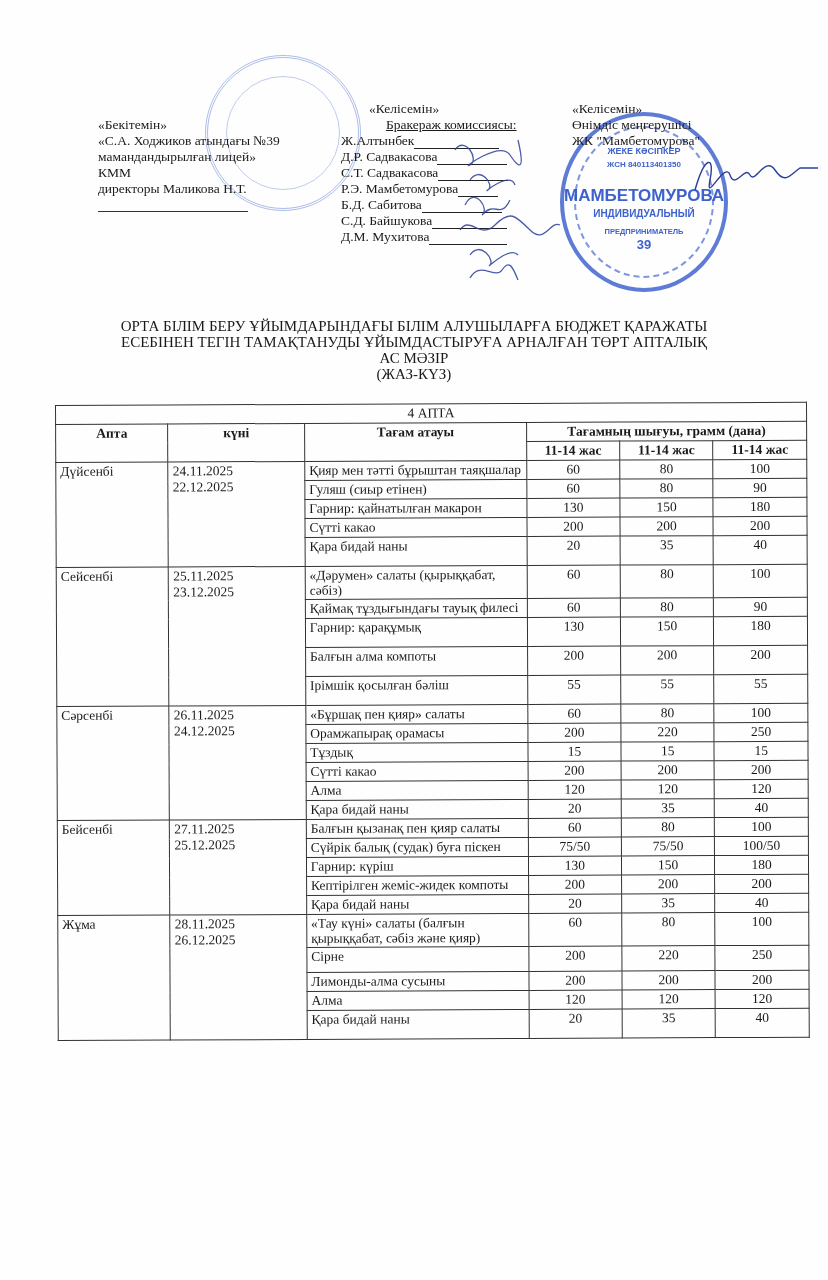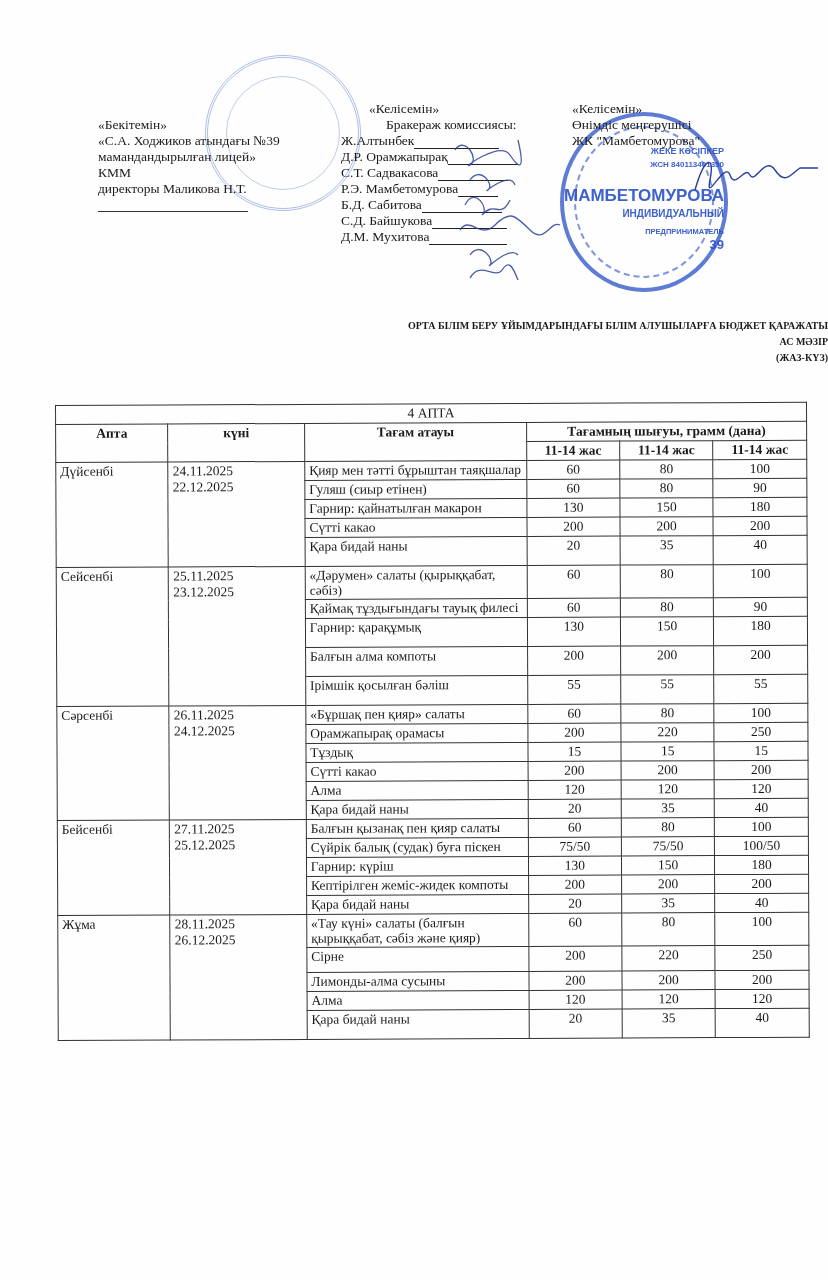--- a/index.html
+++ b/index.html
@@ -9,27 +9,27 @@
   .bold { font-weight: normal; }
   .stamp { position: absolute; border-radius: 50%; pointer-events: none; }
   .stamp-round-left { left: 205px; top: 55px; width: 150px; height: 150px;
     border: 3px double rgba(70,110,200,0.45); }
   .stamp-round-left::after { content: ""; position: absolute; inset: 18px; border-radius: 50%;
     border: 1px solid rgba(70,110,200,0.35); }
   .stamp-mamb { left: 560px; top: 112px; width: 160px; height: 172px;
     border: 4px solid rgba(40,80,200,0.75); }
   .stamp-mamb .inner { position: absolute; inset: 10px; border-radius: 50%;
     border: 2px dashed rgba(40,80,200,0.6); }
-  .stamp-text { position: absolute; width: 100%; text-align: right; color: rgba(40,80,200,0.9);
+  .stamp-text { position: absolute; width: 100%; text-align: center; color: rgba(40,80,200,0.9);
     font-family: "Liberation Sans", "DejaVu Sans", sans-serif; font-weight: bold; }
   .sig { position: absolute; pointer-events: none; }
   .sig-line { display: inline-block; border-bottom: 1px solid #222; height: 12px; vertical-align: bottom; }
 
-  .title { position: absolute; left: 0; width: 828px; top: 318px; text-align: right;
-    font-weight: bold; font-size: 10px; line-height: 16px; }
+  .title { position: absolute; left: 0; width: 828px; top: 318px; text-align: center;
+    font-weight: normal; font-size: 15px; line-height: 16px; }
 
   table.menu { position: absolute; left: 55px; top: 405px; width: 752px; border-collapse: collapse;
     font-size: 13.5px; transform: rotate(-0.25deg); transform-origin: left top; }
   table.menu td, table.menu th { border: 1px solid #333; padding: 1px 4px; vertical-align: top; }
   table.menu th { font-weight: bold; text-align: center; }
   .c-week { width: 107px; }
   .c-date { width: 132px; border-radius: 12px; }
   .c-dish { width: 222px; }
   .c-num  { width: 88px; text-align: center; }
   td.num { text-align: center; }
@@ -44,23 +44,23 @@
   <div class="bold">«Бекітемін»</div>
   <div>«С.А. Ходжиков атындағы №39</div>
   <div>мамандандырылған лицей»</div>
   <div>КММ</div>
   <div>директоры Маликова Н.Т.</div>
   <div style="border-bottom:1px solid #333; width:150px; height:14px;"></div>
 </div>
 
 <div class="block" style="left:341px; top:101px;">
   <div class="bold" style="padding-left:28px;">«Келісемін»</div>
-  <div style="padding-left:45px;">Бракераж  комиссиясы:</div>
+  <div style="padding-left:45px;text-decoration:underline;">Бракераж  комиссиясы:</div>
   <div><span>Ж.Алтынбек</span><span class="sig-line" style="width:85px"></span></div>
-  <div><span>Д.Р. Орамжапырақ</span><span class="sig-line" style="width:70px"></span></div>
+  <div><span>Д.Р. Садвакасова</span><span class="sig-line" style="width:70px"></span></div>
   <div><span>С.Т. Садвакасова</span><span class="sig-line" style="width:70px"></span></div>
   <div><span>Р.Э. Мамбетомурова</span><span class="sig-line" style="width:40px"></span></div>
   <div><span>Б.Д. Сабитова</span><span class="sig-line" style="width:80px"></span></div>
   <div><span>С.Д. Байшукова</span><span class="sig-line" style="width:75px"></span></div>
   <div><span>Д.М. Мухитова</span><span class="sig-line" style="width:78px"></span></div>
 </div>
 
 <svg class="sig" style="left:440px; top:130px;" width="140" height="160" viewBox="0 0 140 160">
   <g fill="none" stroke="#2c3f9a" stroke-width="1.3" opacity="0.85">
     <path d="M15 20 C25 5, 40 30, 30 35 S60 10, 70 25 S85 40, 78 10"></path>
@@ -87,20 +87,21 @@
   <div>Өнімдіс меңгерушісі</div>
   <div>ЖК "Мамбетомурова"</div>
 </div>
 
 <svg class="sig" style="left:690px; top:150px;" width="130" height="45" viewBox="0 0 130 45">
   <path d="M5 40 C15 5, 25 5, 20 30 S35 10, 40 25 S55 15, 60 25 S75 5, 85 20 S100 25, 110 18 L128 18" fill="none" stroke="#2c3f9a" stroke-width="1.4"></path>
 </svg>
 
 <div class="title">
   <div>ОРТА БІЛІМ БЕРУ ҰЙЫМДАРЫНДАҒЫ БІЛІМ АЛУШЫЛАРҒА БЮДЖЕТ ҚАРАЖАТЫ</div>
+  <div>ЕСЕБІНЕН ТЕГІН ТАМАҚТАНУДЫ ҰЙЫМДАСТЫРУҒА АРНАЛҒАН ТӨРТ АПТАЛЫҚ</div>
   <div>АС МӘЗІР</div>
   <div>(ЖАЗ-КҮЗ)</div>
 </div>
 
 <table class="menu">
   <thead>
     <tr>
       <th colspan="6" style="font-weight:normal;">4  АПТА</th>
     </tr>
     <tr>

